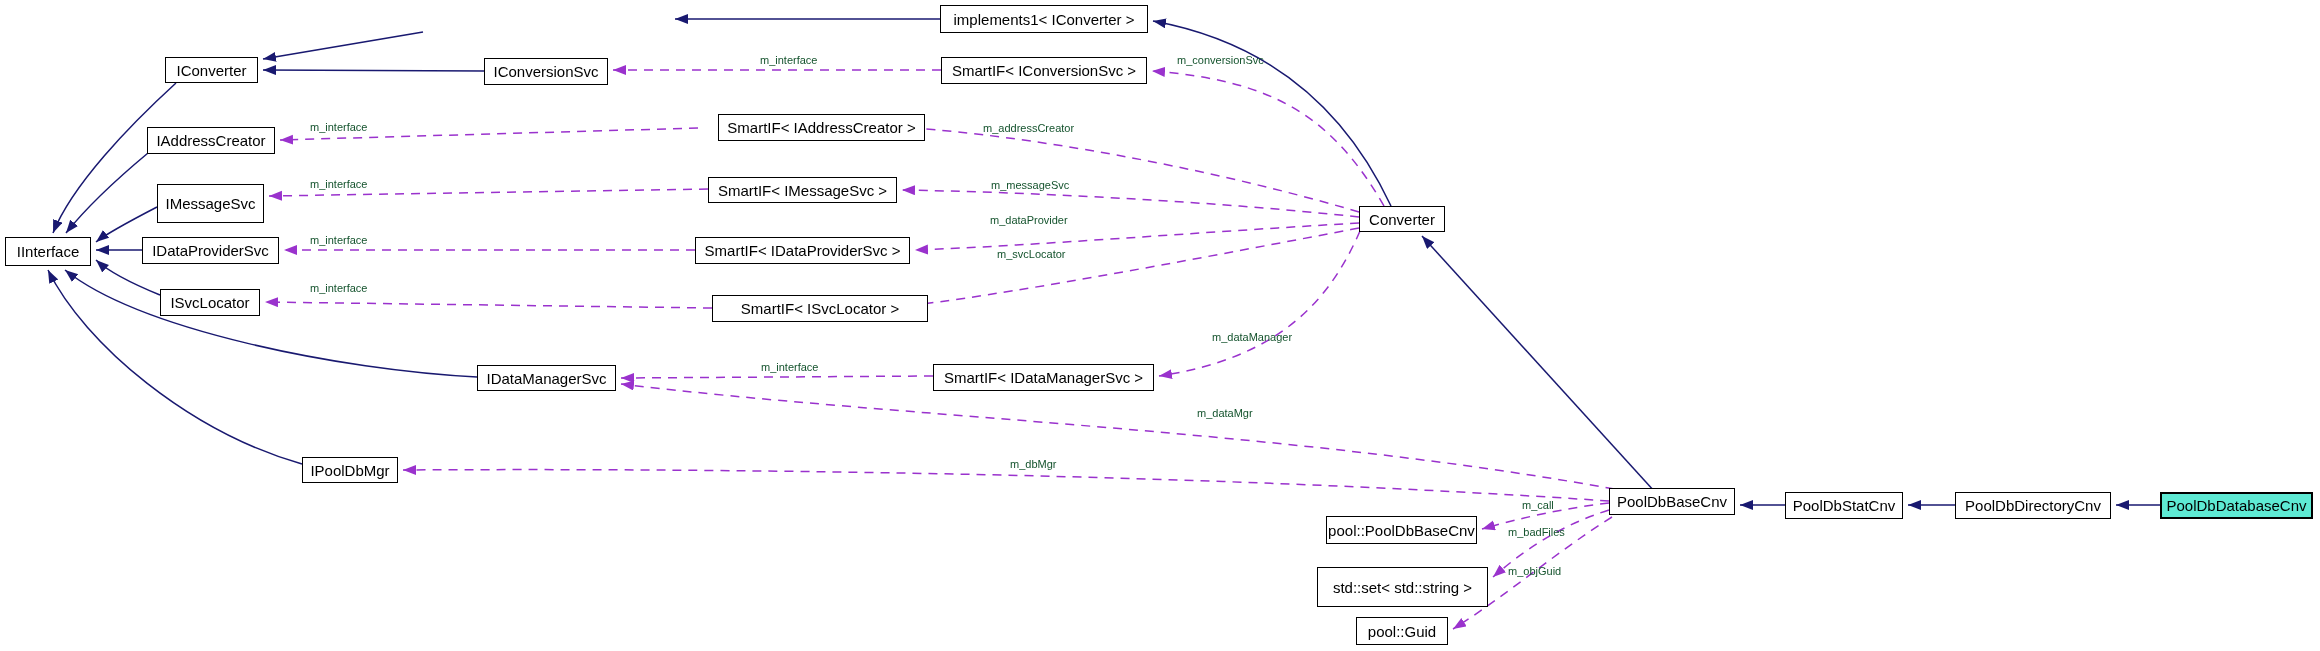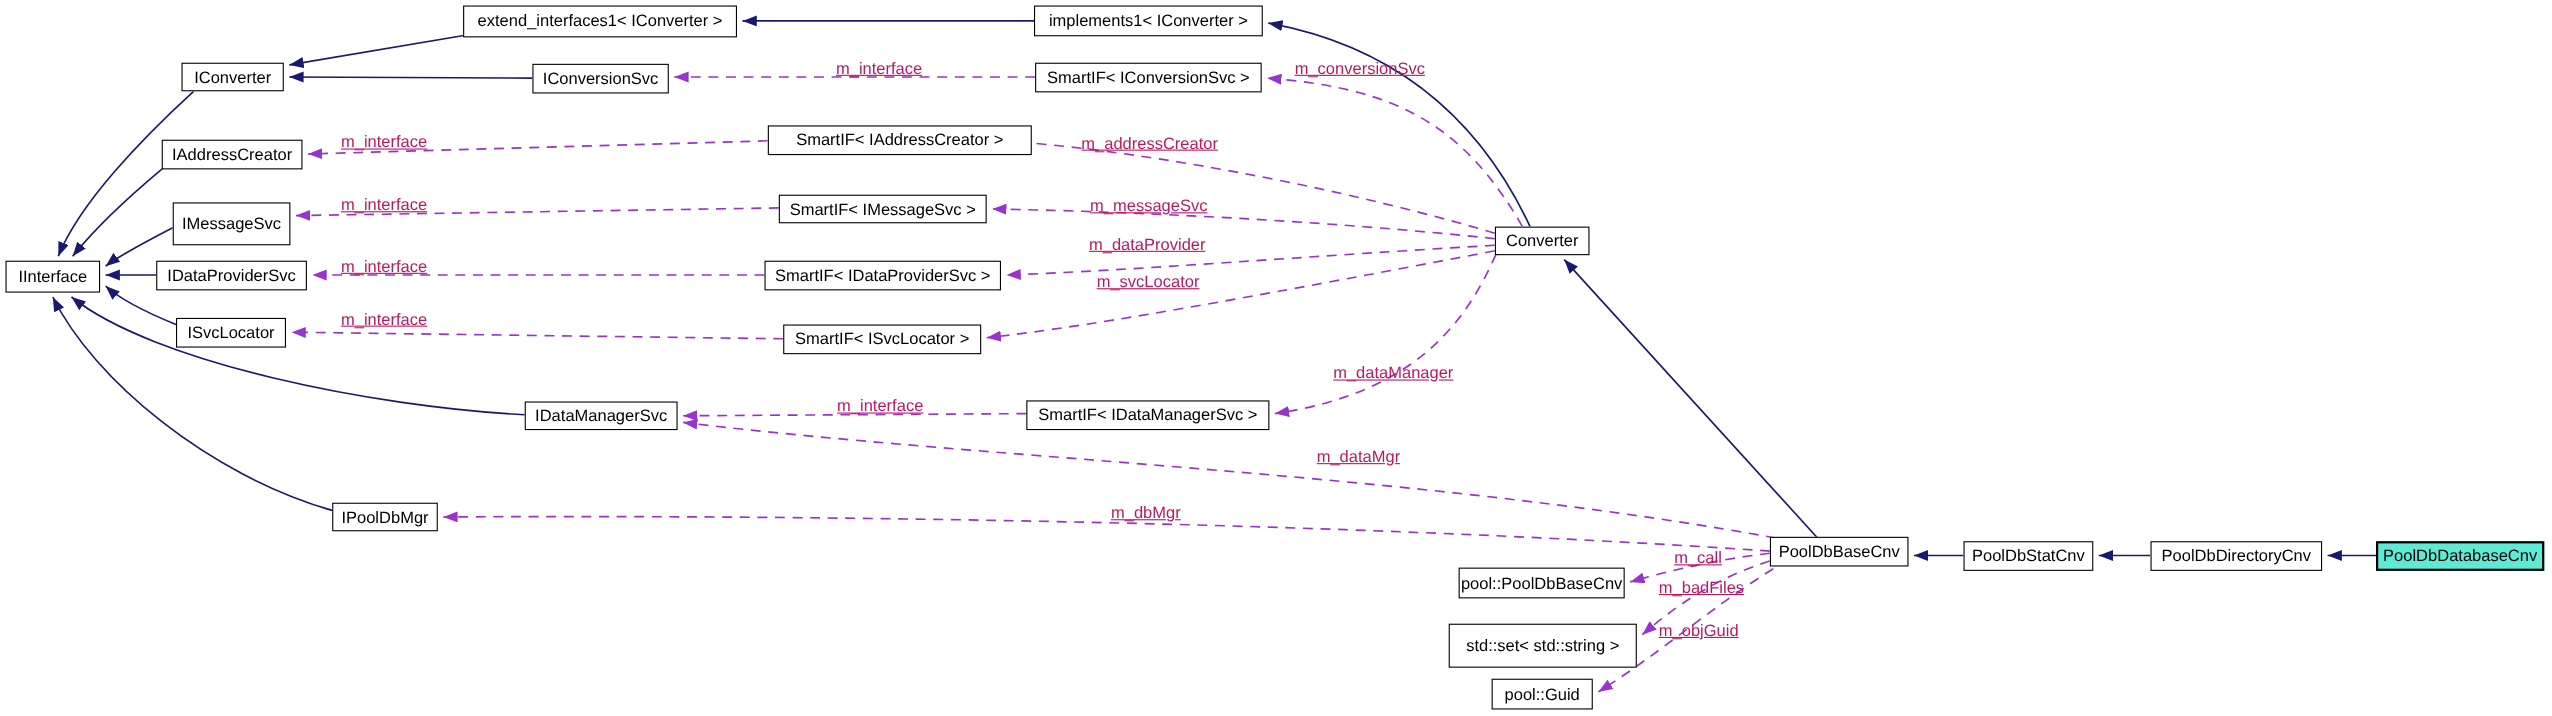--- a/index.html
+++ b/index.html
@@ -22,25 +22,24 @@
     display:flex;align-items:center;justify-content:center;
     z-index:2;
     cursor:pointer;
   }
   .node--focus{
     background:#5eead4;
     border:2px solid #000000;
   }
   .edge-label{
     position:absolute;
-    font-size:15px;
-    color:#be185d;
+    font-size:11px;
+    color:#14532d;
     white-space:nowrap;
     z-index:1;
-    text-decoration:underline;
   }
   .inherit{stroke:#191970;stroke-width:1.5;fill:none;}
   .usage{stroke:#9a32cd;stroke-width:1.5;fill:none;stroke-dasharray:9,7;}
 </style>
 </head>
 <body>
 
 <div class="diagram">
 
   <svg class="edges" width="2320" height="651">
@@ -82,33 +81,32 @@
     <path class="usage" d="M 1359 228 C 1180 262, 1000 296, 897 307" marker-end="url(#arrow-purple)"></path>
     <path class="usage" d="M 1360 231 C 1330 300, 1280 358, 1159 376" marker-end="url(#arrow-purple)"></path>
     <path class="usage" d="M 1630 492 C 1300 430, 900 418, 621 384" marker-end="url(#arrow-purple)"></path>
     <path class="usage" d="M 1609 501 C 1200 473, 700 468, 403 470" marker-end="url(#arrow-purple)"></path>
     <path class="usage" d="M 1609 503 C 1565 508, 1520 518, 1482 529" marker-end="url(#arrow-purple)"></path>
     <path class="usage" d="M 1609 510 C 1558 526, 1522 552, 1493 577" marker-end="url(#arrow-purple)"></path>
     <path class="usage" d="M 1612 517 C 1556 552, 1506 596, 1453 629" marker-end="url(#arrow-purple)"></path>
   </svg>
 
   <div class="node" style="left:5px;top:237px;width:86px;height:29px">IInterface</div>
-  <div class="node" style="left:421px;top:5px;width:249px;height:29px">extend_interfaces1&lt; IConverter &gt;</div>
   <div class="node" style="left:940px;top:5px;width:208px;height:28px">implements1&lt; IConverter &gt;</div>
   <div class="node" style="left:165px;top:57px;width:93px;height:26px">IConverter</div>
   <div class="node" style="left:484px;top:58px;width:124px;height:27px">IConversionSvc</div>
   <div class="node" style="left:941px;top:57px;width:206px;height:27px">SmartIF&lt; IConversionSvc &gt;</div>
   <div class="node" style="left:147px;top:127px;width:128px;height:27px">IAddressCreator</div>
-  <div class="node" style="left:698px;top:114px;width:240px;height:27px">SmartIF&lt; IAddressCreator &gt;</div>
+  <div class="node" style="left:718px;top:114px;width:207px;height:27px">SmartIF&lt; IAddressCreator &gt;</div>
   <div class="node" style="left:157px;top:184px;width:107px;height:39px">IMessageSvc</div>
   <div class="node" style="left:708px;top:177px;width:189px;height:26px">SmartIF&lt; IMessageSvc &gt;</div>
   <div class="node" style="left:142px;top:237px;width:137px;height:27px">IDataProviderSvc</div>
   <div class="node" style="left:695px;top:237px;width:215px;height:27px">SmartIF&lt; IDataProviderSvc &gt;</div>
   <div class="node" style="left:160px;top:289px;width:100px;height:27px">ISvcLocator</div>
-  <div class="node" style="left:712px;top:295px;width:180px;height:27px">SmartIF&lt; ISvcLocator &gt;</div>
+  <div class="node" style="left:712px;top:295px;width:216px;height:27px">SmartIF&lt; ISvcLocator &gt;</div>
   <div class="node" style="left:477px;top:365px;width:139px;height:26px">IDataManagerSvc</div>
   <div class="node" style="left:933px;top:364px;width:221px;height:27px">SmartIF&lt; IDataManagerSvc &gt;</div>
   <div class="node" style="left:1359px;top:206px;width:86px;height:26px">Converter</div>
   <div class="node" style="left:302px;top:457px;width:96px;height:26px">IPoolDbMgr</div>
   <div class="node" style="left:1609px;top:488px;width:126px;height:27px">PoolDbBaseCnv</div>
   <div class="node" style="left:1785px;top:492px;width:118px;height:27px">PoolDbStatCnv</div>
   <div class="node" style="left:1955px;top:492px;width:156px;height:27px">PoolDbDirectoryCnv</div>
   <div class="node node--focus" style="left:2160px;top:492px;width:153px;height:27px">PoolDbDatabaseCnv</div>
   <div class="node" style="left:1326px;top:516px;width:151px;height:28px">pool::PoolDbBaseCnv</div>
   <div class="node" style="left:1317px;top:567px;width:171px;height:40px">std::set&lt; std::string &gt;</div>

